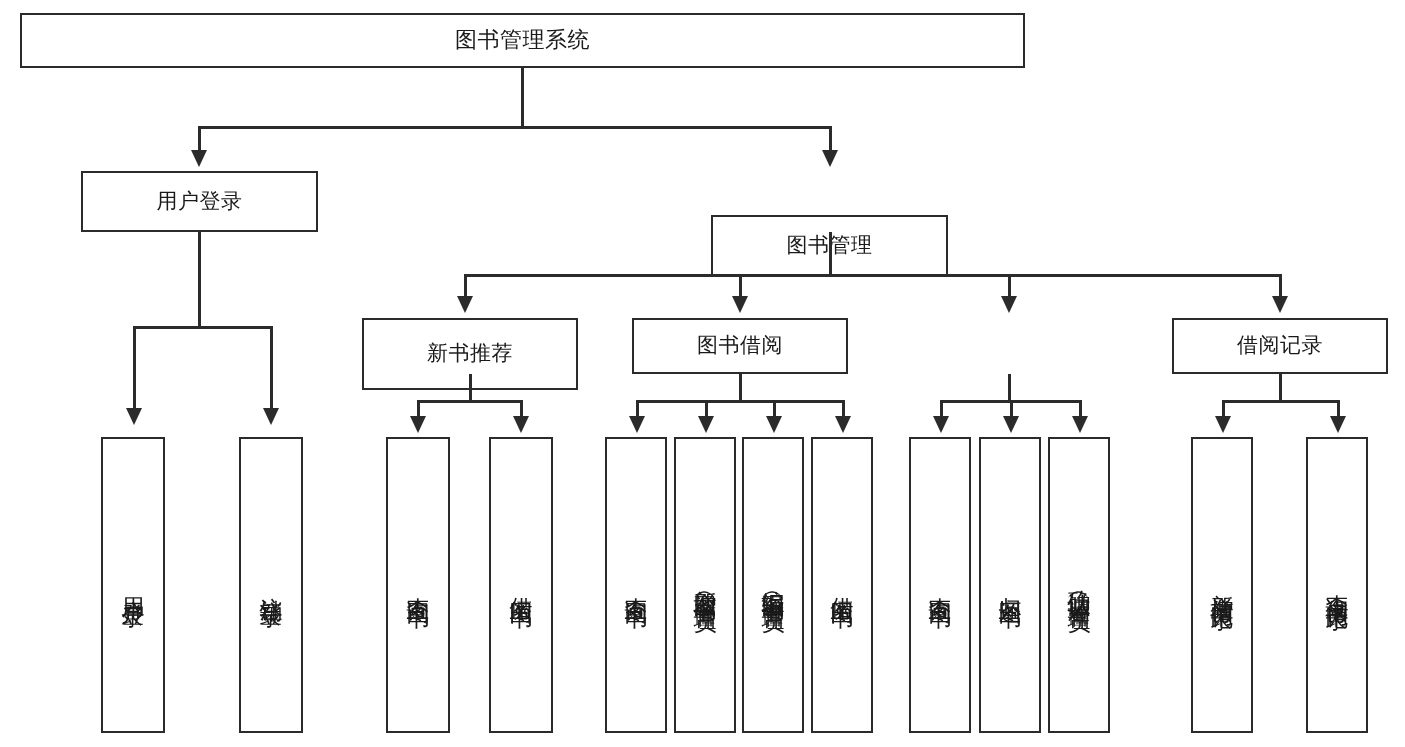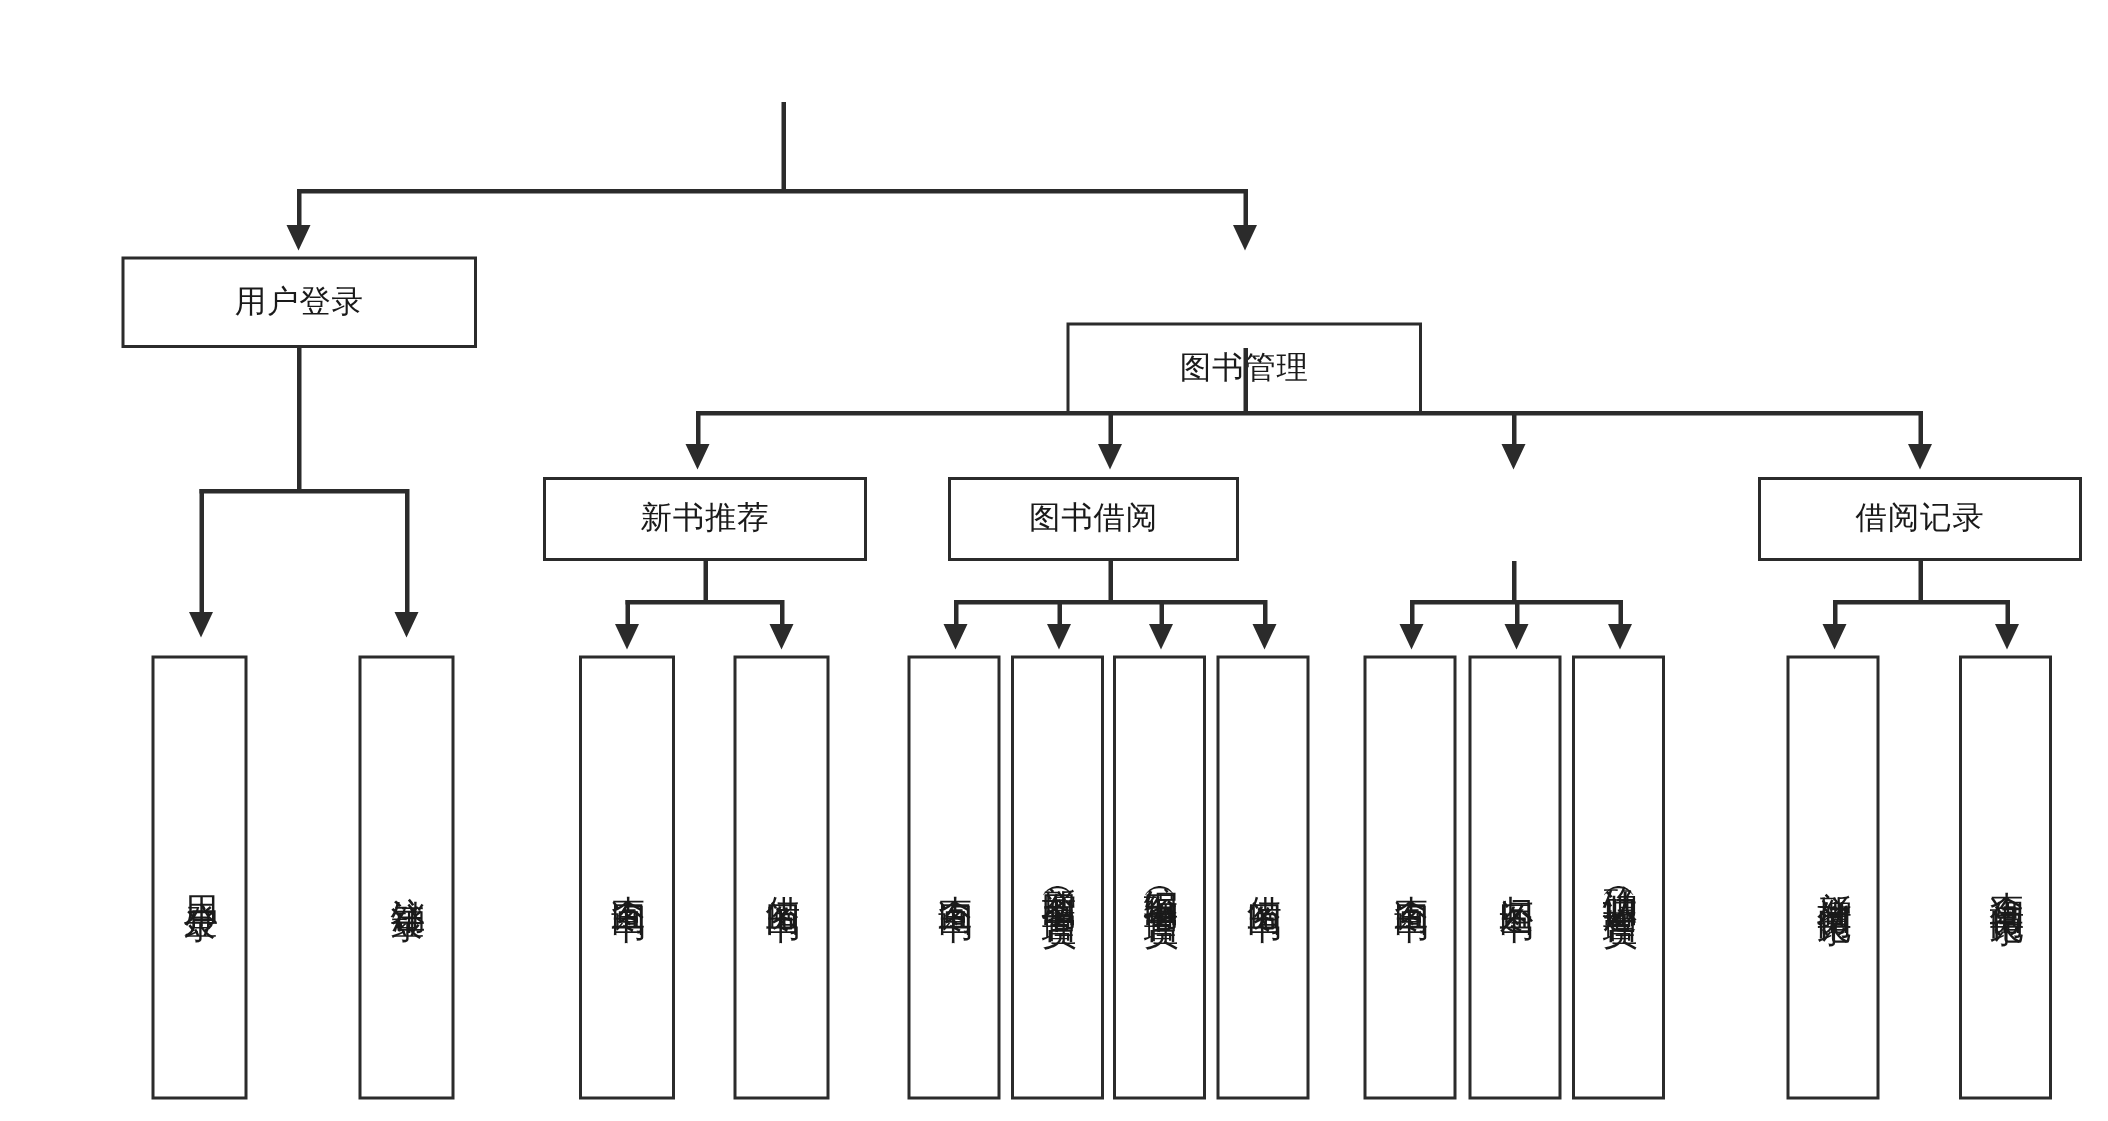--- a/index.html
+++ b/index.html
@@ -79,20 +79,23 @@
     letter-spacing: 0.5px;
     white-space: nowrap;
     user-select: none;
   }
 </style>
 </head>
 <body>
 
 <div id="canvas">
 
+  <div class="node root horiz" style="left:20px; top:13px; width:1005px; height:55px;">
+    <span class="label">图书管理系统</span>
+  </div>
 
   <div class="vline" style="left:521px; top:68px; height:60px;"></div>
 
   <div class="hline" style="left:198px; top:126px; width:633px;"></div>
 
   <div class="vline" style="left:198px; top:126px; height:28px;"></div>
   <div class="arrow" style="left:191px; top:150px;"></div>
 
   <div class="vline" style="left:829px; top:126px; height:28px;"></div>
   <div class="arrow" style="left:822px; top:150px;"></div>
@@ -116,24 +119,24 @@
   <div class="hline" style="left:464px; top:274px; width:817px;"></div>
   <div class="vline" style="left:464px; top:274px; height:26px;"></div>
   <div class="arrow" style="left:457px; top:296px;"></div>
   <div class="vline" style="left:739px; top:274px; height:26px;"></div>
   <div class="arrow" style="left:732px; top:296px;"></div>
   <div class="vline" style="left:1008px; top:274px; height:26px;"></div>
   <div class="arrow" style="left:1001px; top:296px;"></div>
   <div class="vline" style="left:1279px; top:274px; height:26px;"></div>
   <div class="arrow" style="left:1272px; top:296px;"></div>
 
-  <div class="node horiz" style="left:362px; top:318px; width:216px; height:56px;">
+  <div class="node horiz" style="left:362px; top:318px; width:216px; height:72px;">
     <span class="label">新书推荐</span>
   </div>
-  <div class="node horiz" style="left:632px; top:318px; width:194px; height:56px;">
+  <div class="node horiz" style="left:632px; top:318px; width:216px; height:56px;">
     <span class="label">图书借阅</span>
   </div>
   <div class="node horiz" style="left:1172px; top:318px; width:216px; height:56px;">
     <span class="label">借阅记录</span>
   </div>
 
   <div class="vline" style="left:469px; top:374px; height:28px;"></div>
   <div class="hline" style="left:417px; top:400px; width:105px;"></div>
   <div class="vline" style="left:417px; top:400px; height:20px;"></div>
   <div class="arrow" style="left:410px; top:416px;"></div>

